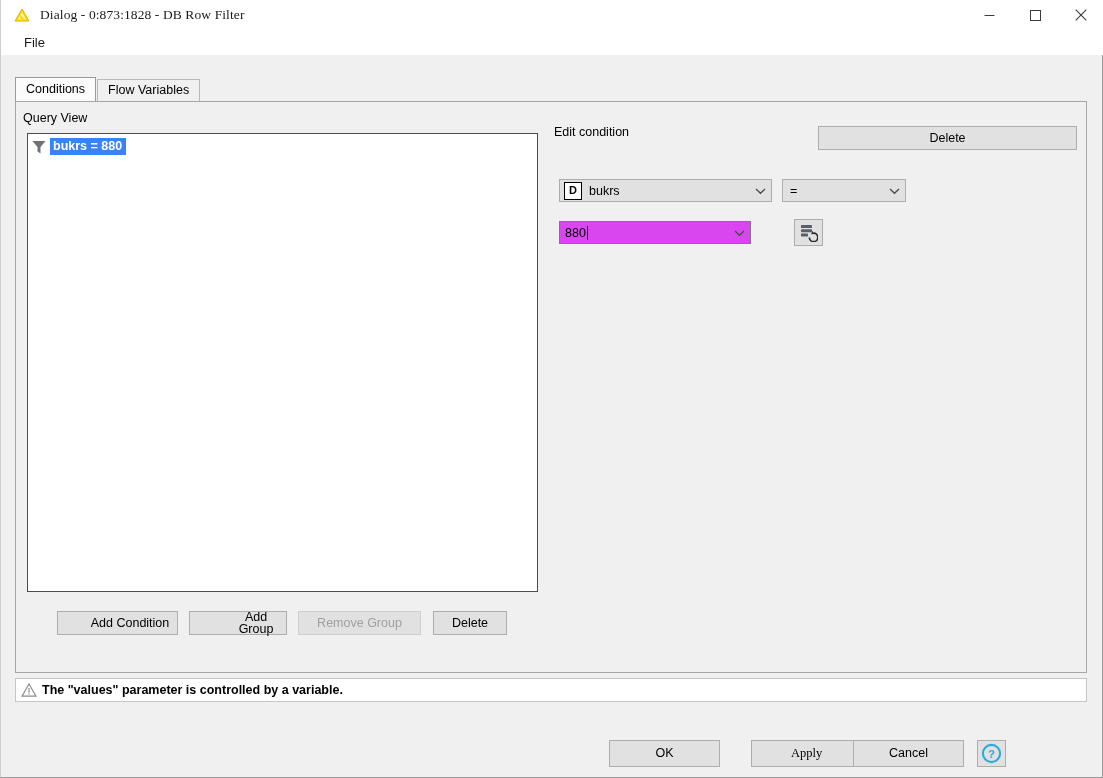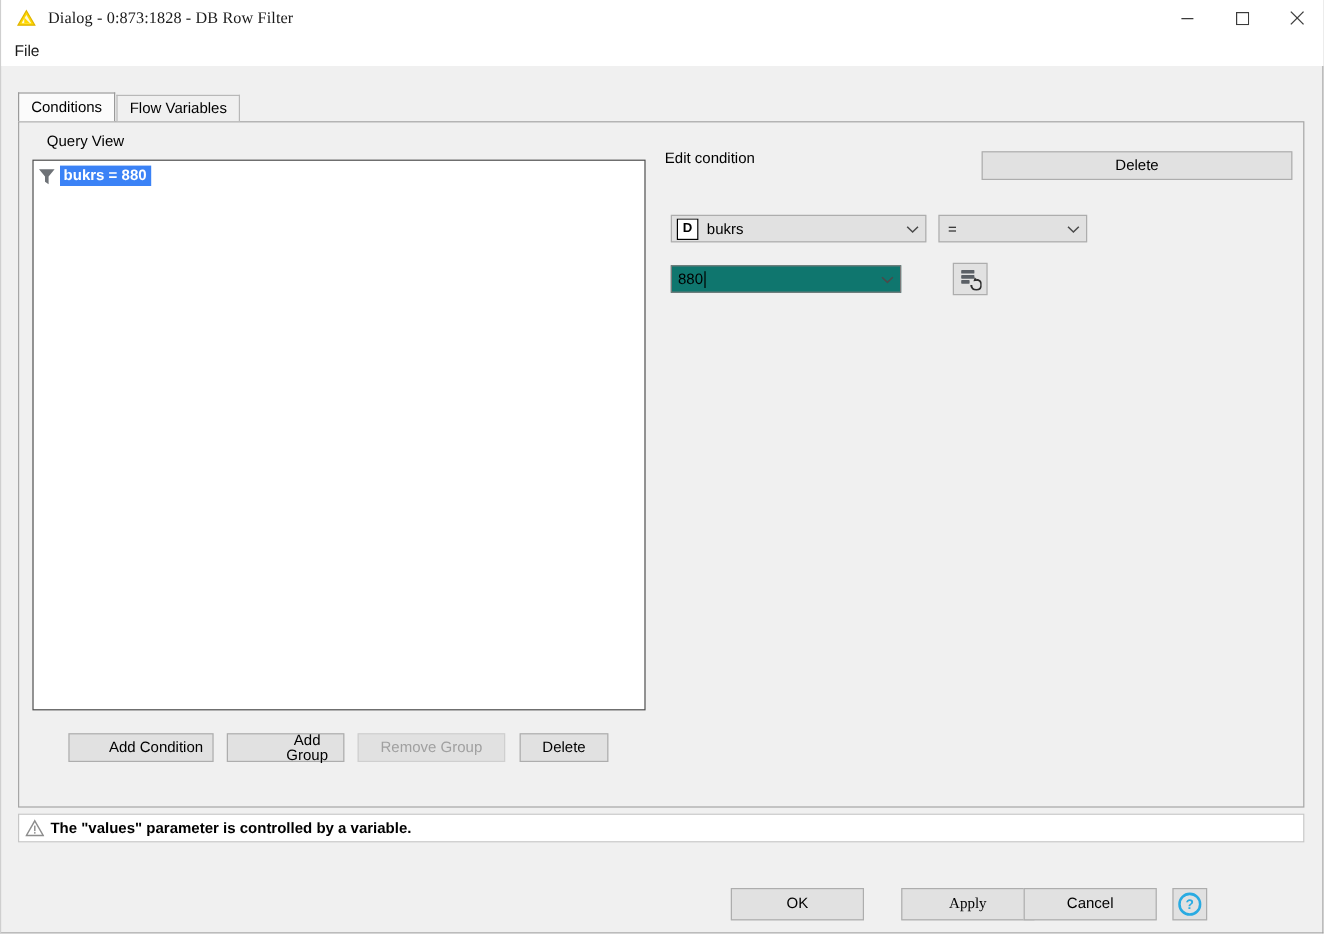--- a/index.html
+++ b/index.html
@@ -70,21 +70,21 @@
   .menubar {
     position: absolute;
     left: 0; top: 30px;
     width: 1103px;
     height: 25px;
     background: #ffffff;
     display: flex;
     align-items: center;
   }
   .menu-item {
-    padding: 3px 10px 3px 11px;
+    padding: 3px 10px 3px 23px;
     font-size: 13px;
     color: #1a1a1a;
   }
 
   
   .tabstrip {
     position: absolute;
     left: 14px; top: 78px;
     height: 23px;
     display: flex;
@@ -119,21 +119,21 @@
     width: 1072px;
     height: 572px;
     background: #f0f0f0;
     border: 1px solid #a6a6a6;
     box-sizing: border-box;
   }
 
   
   .qv-label {
     position: absolute;
-    left: 38px; top: 111px;
+    left: 22px; top: 111px;
     font-size: 12.5px;
     color: #000;
   }
   .tree-box {
     position: absolute;
     left: 26px; top: 133px;
     width: 511px;
     height: 459px;
     background: #ffffff;
     border: 1px solid #4c4c4c;
@@ -237,21 +237,21 @@
     font-weight: bold;
     line-height: 1;
     margin-right: 7px;
     flex: none;
   }
 
   .value-combo {
     position: absolute;
     left: 558px; top: 221px;
     width: 192px; height: 23px;
-    background: #0f766e;
+    background: #d946ef;
     border: 1px solid #7a7a7a;
     box-sizing: border-box;
     display: flex;
     align-items: center;
   }
   .value-combo .val-text {
     flex: 1;
     font-size: 12.5px;
     color: #000;
     padding-left: 5px;

